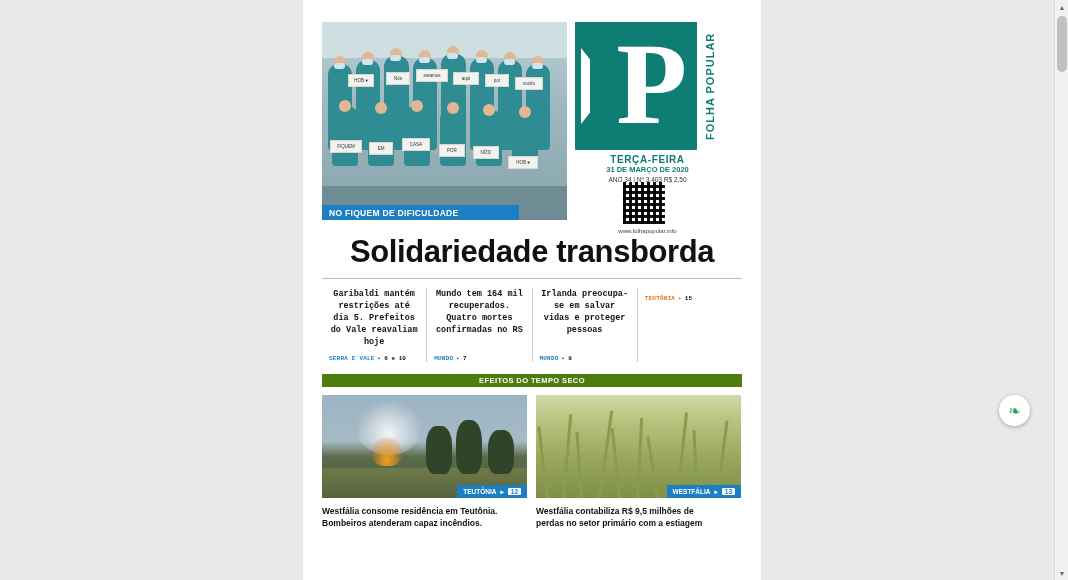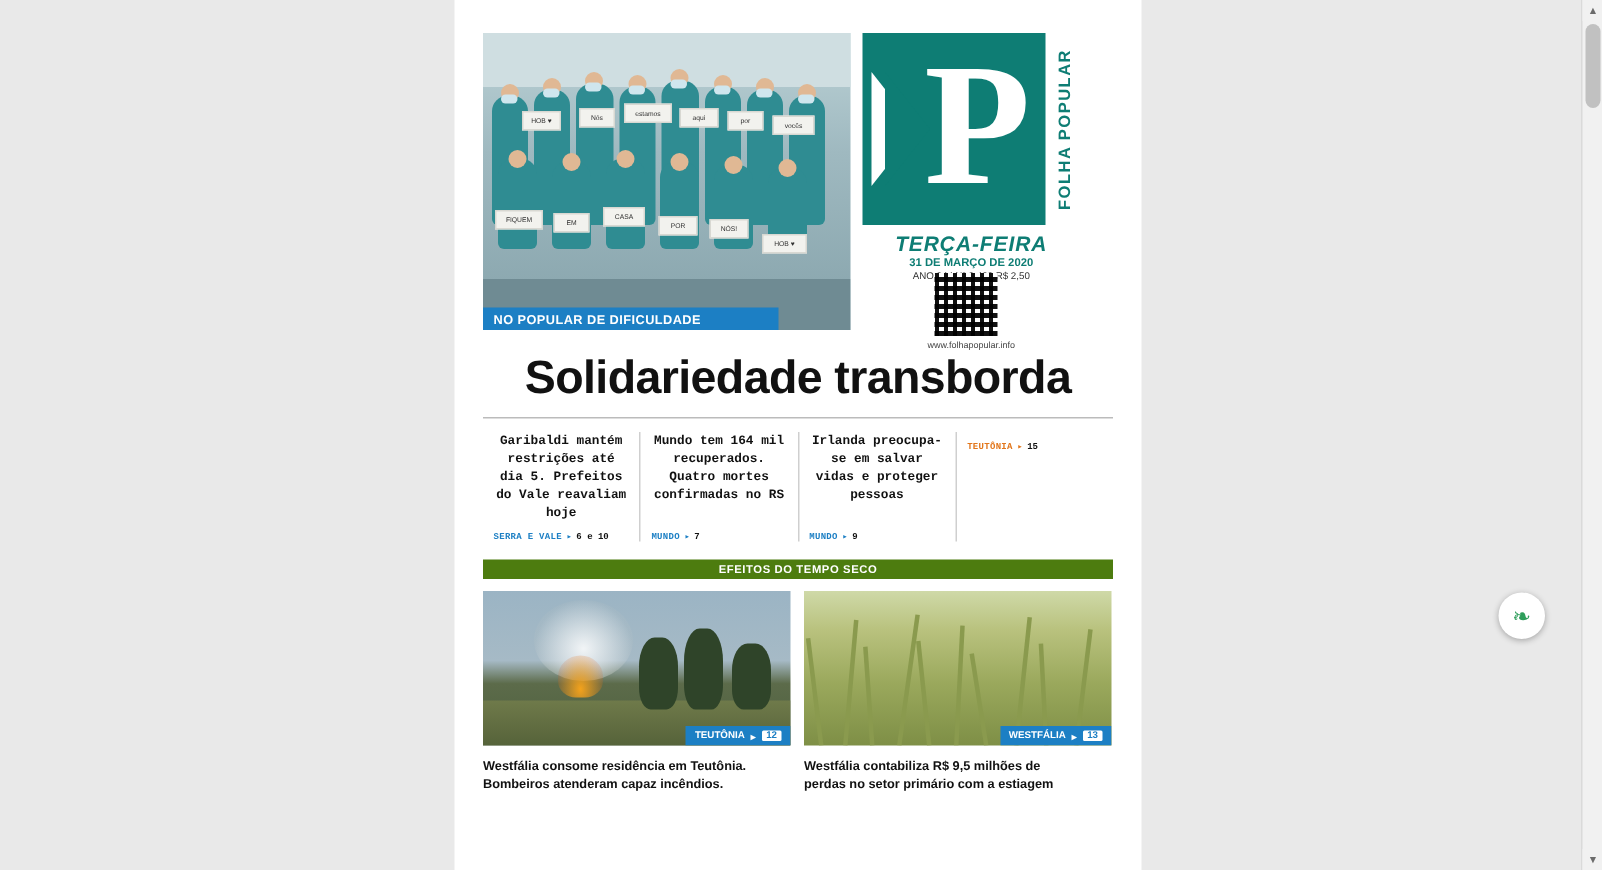--- a/index.html
+++ b/index.html
@@ -159,21 +159,21 @@
     justify-content: center;
   }
   .mast-meta {
     position: absolute;
     top: 132px;
     left: 0;
     width: 145px;
     text-align: center;
     color: #0e7d74;
   }
-  .mast-meta .d1 { font-size: 14px; font-weight: bold; letter-spacing: .6px; font-style: italic; }
+  .mast-meta .d1 { font-size: 10px; font-weight: bold; letter-spacing: .6px; }
   .mast-meta .d2 { font-size: 7.5px; font-weight: bold; margin-top: 0; }
   .mast-meta .d3 { font-size: 6.5px; color: #333; margin-top: 2px; }
   .qr {
     position: absolute;
     top: 160px;
     left: 48px;
     width: 42px; height: 42px;
     background:
       repeating-linear-gradient(90deg,#111 0 3px,#fff 3px 6px),
       repeating-linear-gradient(0deg,#111 0 3px,#fff 3px 6px);
@@ -446,21 +446,21 @@
           <div class="head" style="left:161px;top:82px;"></div>
           <div class="head" style="left:197px;top:84px;"></div>
 
           <div class="sign" style="left:8px;   top:118px; width:32px; height:13px;">FIQUEM</div>
           <div class="sign" style="left:47px;  top:120px; width:24px; height:13px;">EM</div>
           <div class="sign" style="left:80px;  top:116px; width:28px; height:13px;">CASA</div>
           <div class="sign" style="left:117px; top:122px; width:26px; height:13px;">POR</div>
           <div class="sign" style="left:151px; top:124px; width:26px; height:13px;">NÓS!</div>
           <div class="sign" style="left:186px; top:134px; width:30px; height:13px;">HOB ♥</div>
 
-          <div class="photo-caption-bar">NO POPULAR DE DIFICULDADE</div>
+          <div class="photo-caption-bar">NO FIQUEM DE DIFICULDADE</div>
         </div>
 
         <div class="masthead">
           <div class="logo-box">
             <div class="arrow"></div>
             <div class="arrow2"></div>
             <div class="pchar">P</div>
           </div>
           <div class="logo-side">FOLHA POPULAR</div>
 

